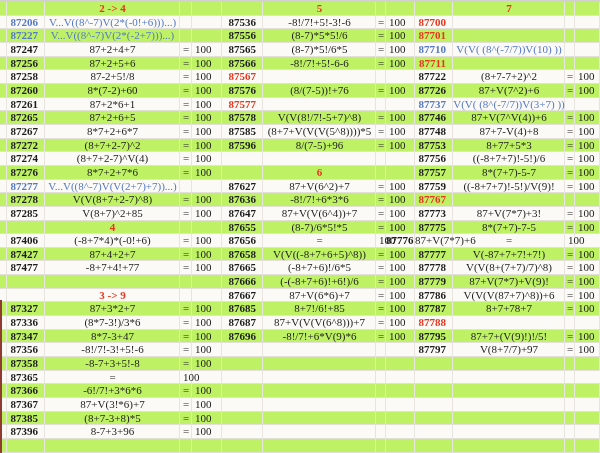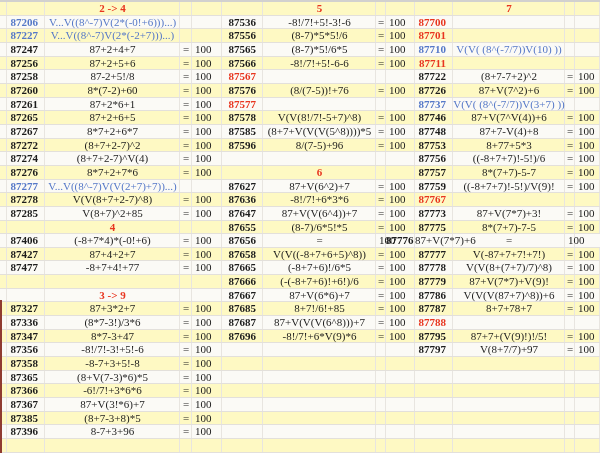--- a/index.html
+++ b/index.html
@@ -1,17 +1,17 @@
 <!DOCTYPE html>
 <html><head>
 <meta charset="utf-8">
 <style>
   html,body{margin:0;padding:0;background:#fff;}
   #app{
-    position:relative;width:600px;height:453px;overflow:hidden;background:#fef9c3;
+    position:relative;width:600px;height:453px;overflow:hidden;background:#bef264;
     font-family:"Liberation Serif","DejaVu Serif",serif;font-size:11px;color:#1c1c1c;
   }
   .topstrip{position:absolute;left:0;top:0;width:600px;height:2px;background:#d2d1cf;}
   .leftmark{position:absolute;left:0;top:300px;width:2px;height:153px;background:#8f3b31;z-index:5;}
   .rows{position:absolute;left:0;top:2px;width:600px;}
   .row{
     display:grid;height:13.667px;box-sizing:border-box;
     grid-template-columns:7px 38px 135px 12px 30px 41px 113px 10px 29px 38px 112px 10px 25px;
     border-bottom:1px solid #e3e0db;
   }
@@ -434,21 +434,20 @@
         <div class="cell eqs"></div>
         <div class="cell val"></div>
         <div class="cell num"></div>
         <div class="cell formula"></div>
         <div class="cell eqs"></div>
         <div class="cell val"></div>
       </div>
       <div class="row alt">
         <div class="cell "></div>
         <div class="cell num">87365</div>
-        <div class="cell formula">(8+V(7-3)*6)*5</div>
         <div class="cell eqs">=</div>
         <div class="cell val">100</div>
         <div class="cell num"></div>
         <div class="cell formula"></div>
         <div class="cell eqs"></div>
         <div class="cell val"></div>
         <div class="cell num"></div>
         <div class="cell formula"></div>
         <div class="cell eqs"></div>
         <div class="cell val"></div>

